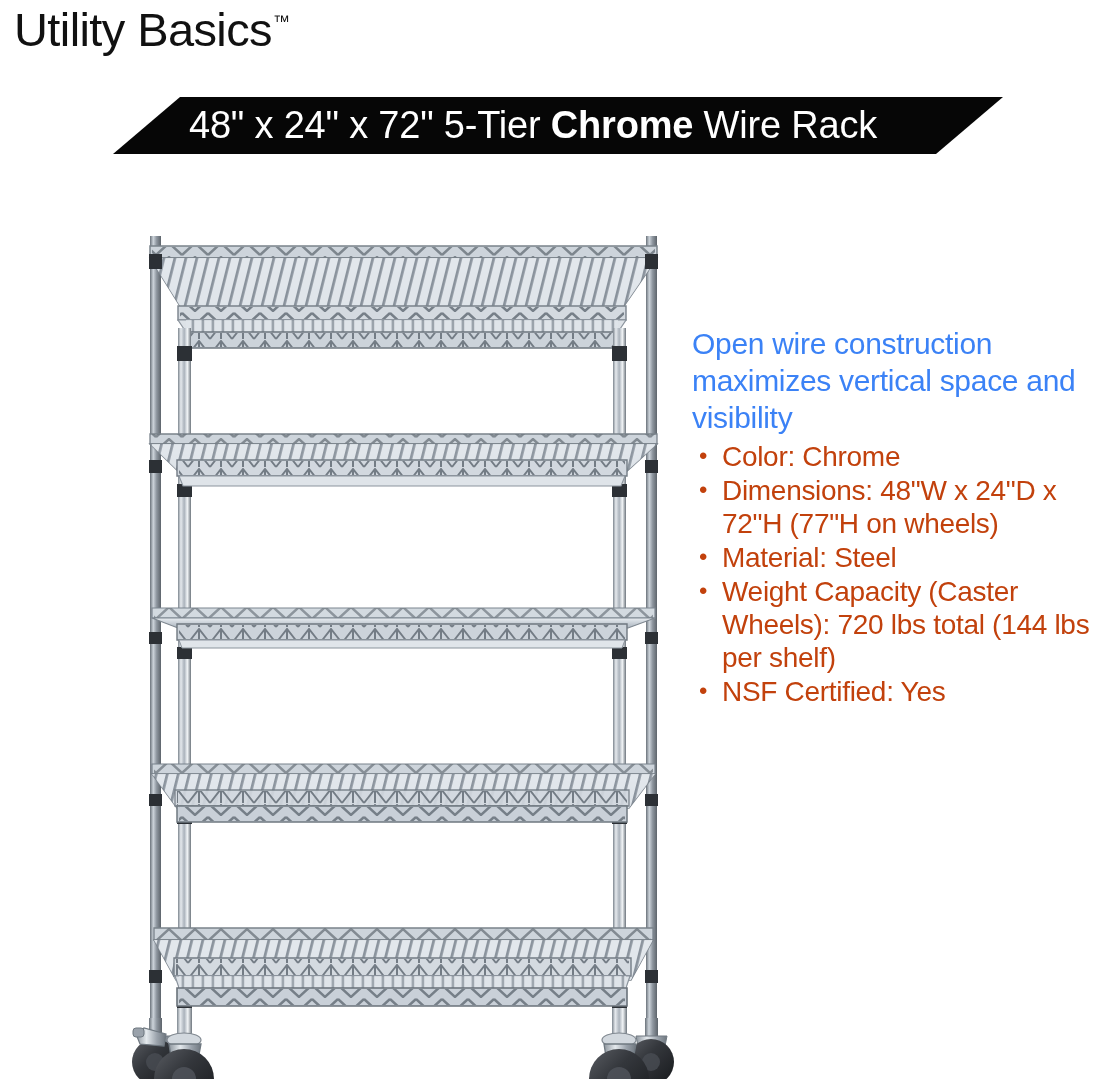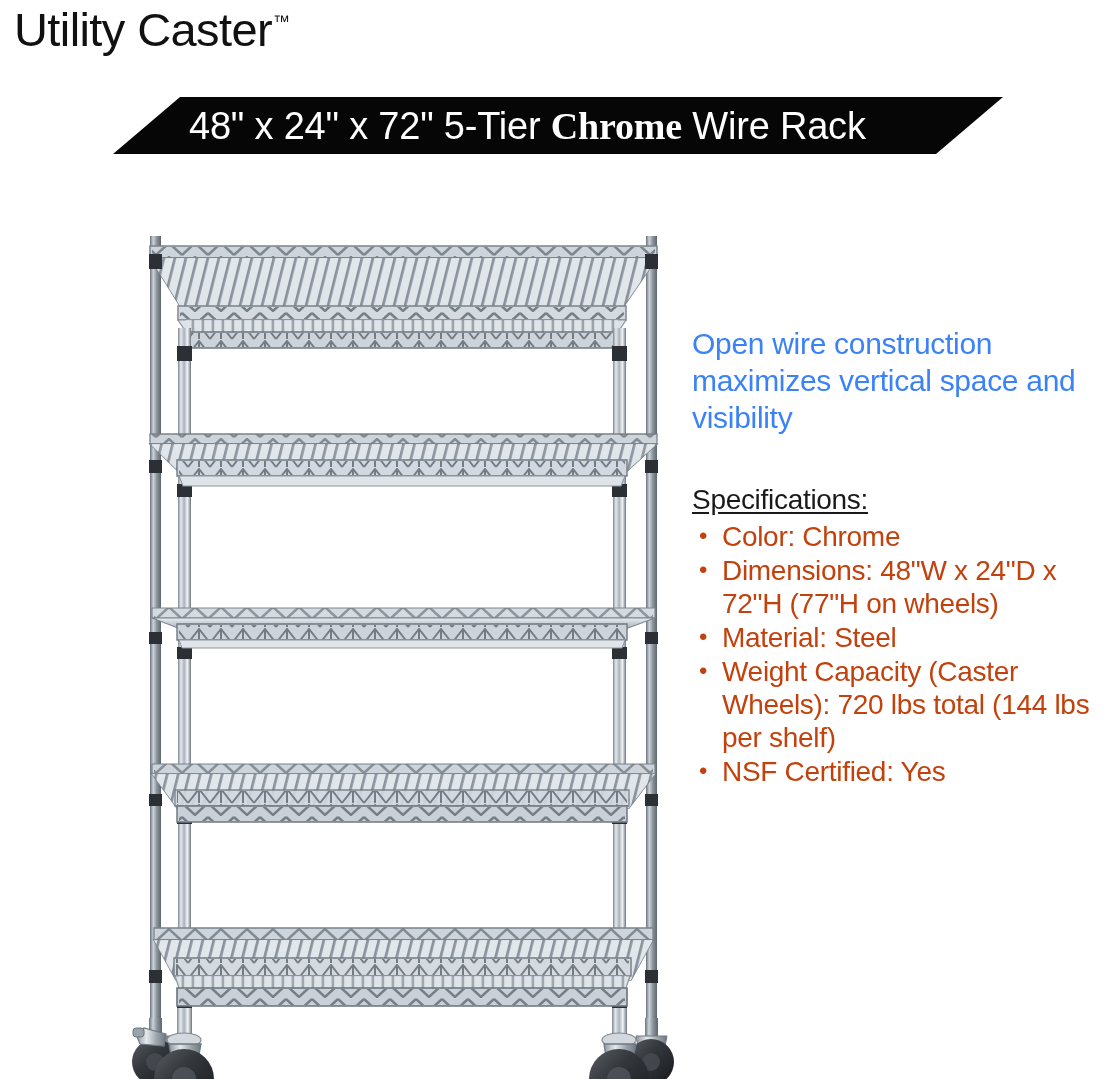--- a/index.html
+++ b/index.html
@@ -44,21 +44,21 @@
   }
   #banner-text {
     color: #ffffff;
     font-size: 38px;
     font-weight: 400;
     letter-spacing: -0.2px;
     white-space: nowrap;
     margin-left: 76px;
     font-stretch: condensed;
   }
-  #banner-text .bold { font-weight: 700; font-family: Liberation Serif, serif; }
+  #banner-text .bold { font-weight: 700; }
 
   
   #copy-column {
     position: absolute;
     left: 692px; top: 325px;
     width: 410px;
   }
   #headline {
     font-size: 30px;
     line-height: 37px;
@@ -101,21 +101,21 @@
     position: absolute;
     left: 78px; top: 228px;
     width: 600px; height: 851px;
   }
   .rack-svg { display: block; width: 100%; height: 100%; }
 </style>
 </head>
 <body>
 
 <div id="brand-logo">
-  <span>Utility Caster</span><span class="tm">™</span>
+  <span>Utility Basics</span><span class="tm">™</span>
 </div>
 
 <div id="banner">
   <div id="banner-text"><span>48" x 24" x 72" 5-Tier </span><span class="bold">Chrome</span><span> Wire Rack</span></div>
 </div>
 
 <div id="product-photo">
 <svg class="rack-svg" viewBox="0 0 600 851" xmlns="http://www.w3.org/2000/svg">
   <defs>
     <linearGradient id="postGrad" x1="0" y1="0" x2="1" y2="0">
@@ -303,21 +303,20 @@
     <ellipse cx="541" cy="851" rx="30" ry="30" fill="url(#wheelGrad)"></ellipse>
     <ellipse cx="541" cy="851" rx="12" ry="12" fill="#51555c" opacity="0.8"></ellipse>
   </g>
 </svg>
 </div>
 
 <div id="copy-column">
 
   <p id="headline">Open wire construction maximizes vertical space and visibility</p>
 
-  <div id="specs-heading">Specifications:</div>
 
   <ul id="specs-list">
     <li>Color: Chrome</li>
     <li>Dimensions: 48"W x 24"D x 72"H (77"H on wheels)</li>
     <li>Material: Steel</li>
     <li>Weight Capacity (Caster Wheels): 720 lbs total (144 lbs per shelf)</li>
     <li>NSF Certified: Yes</li>
   </ul>
 </div>
 

